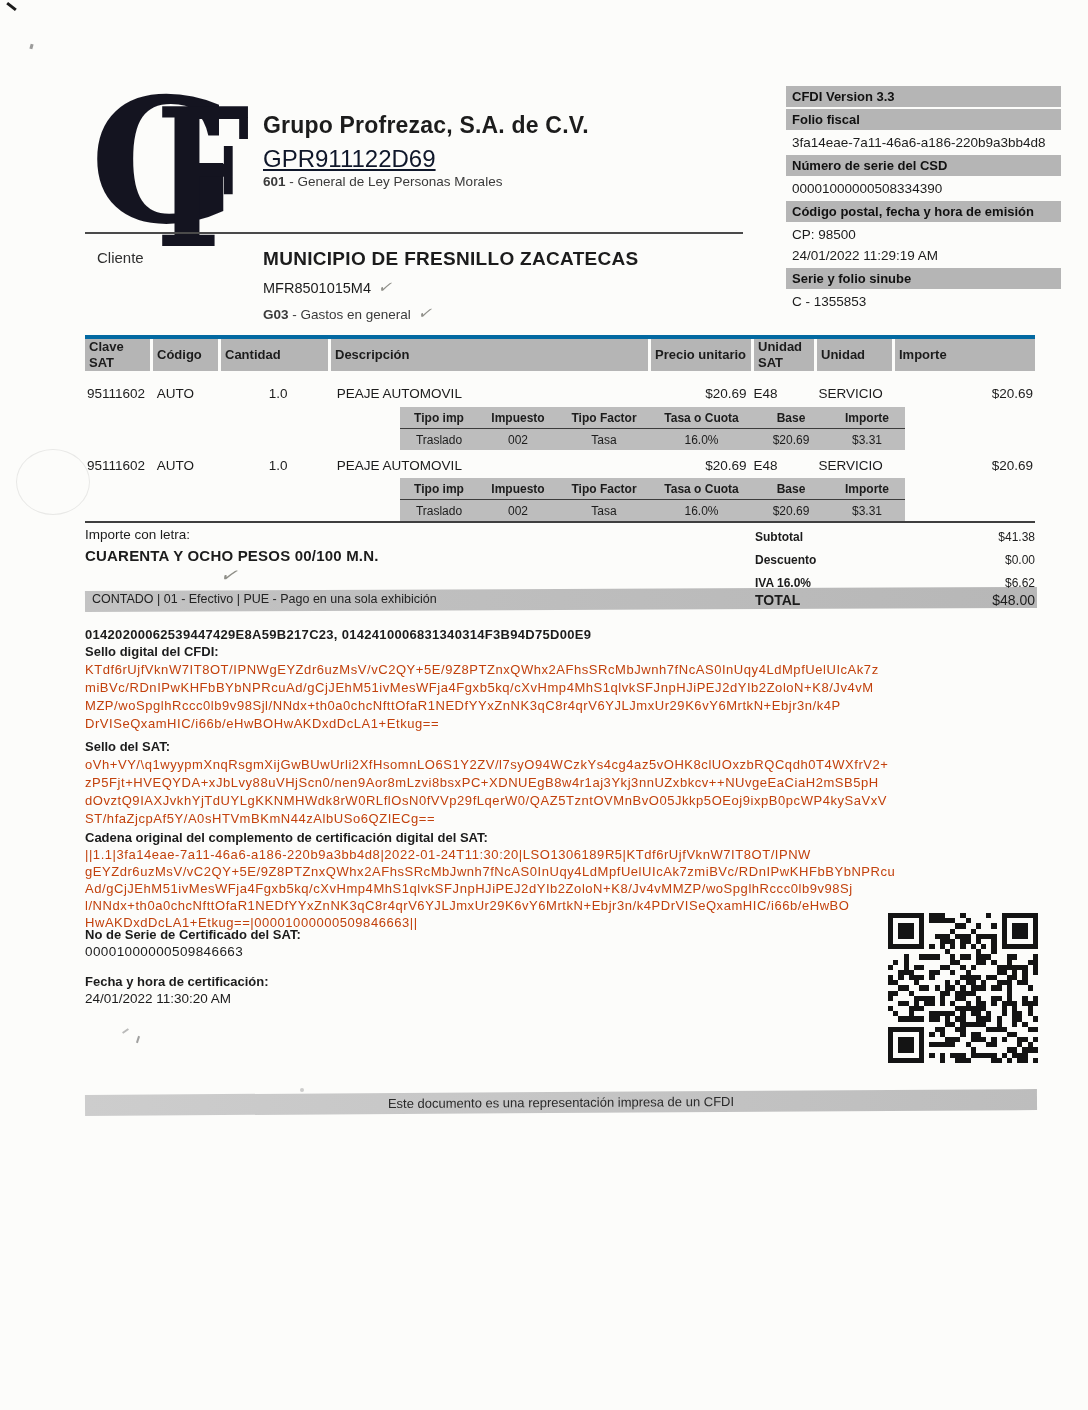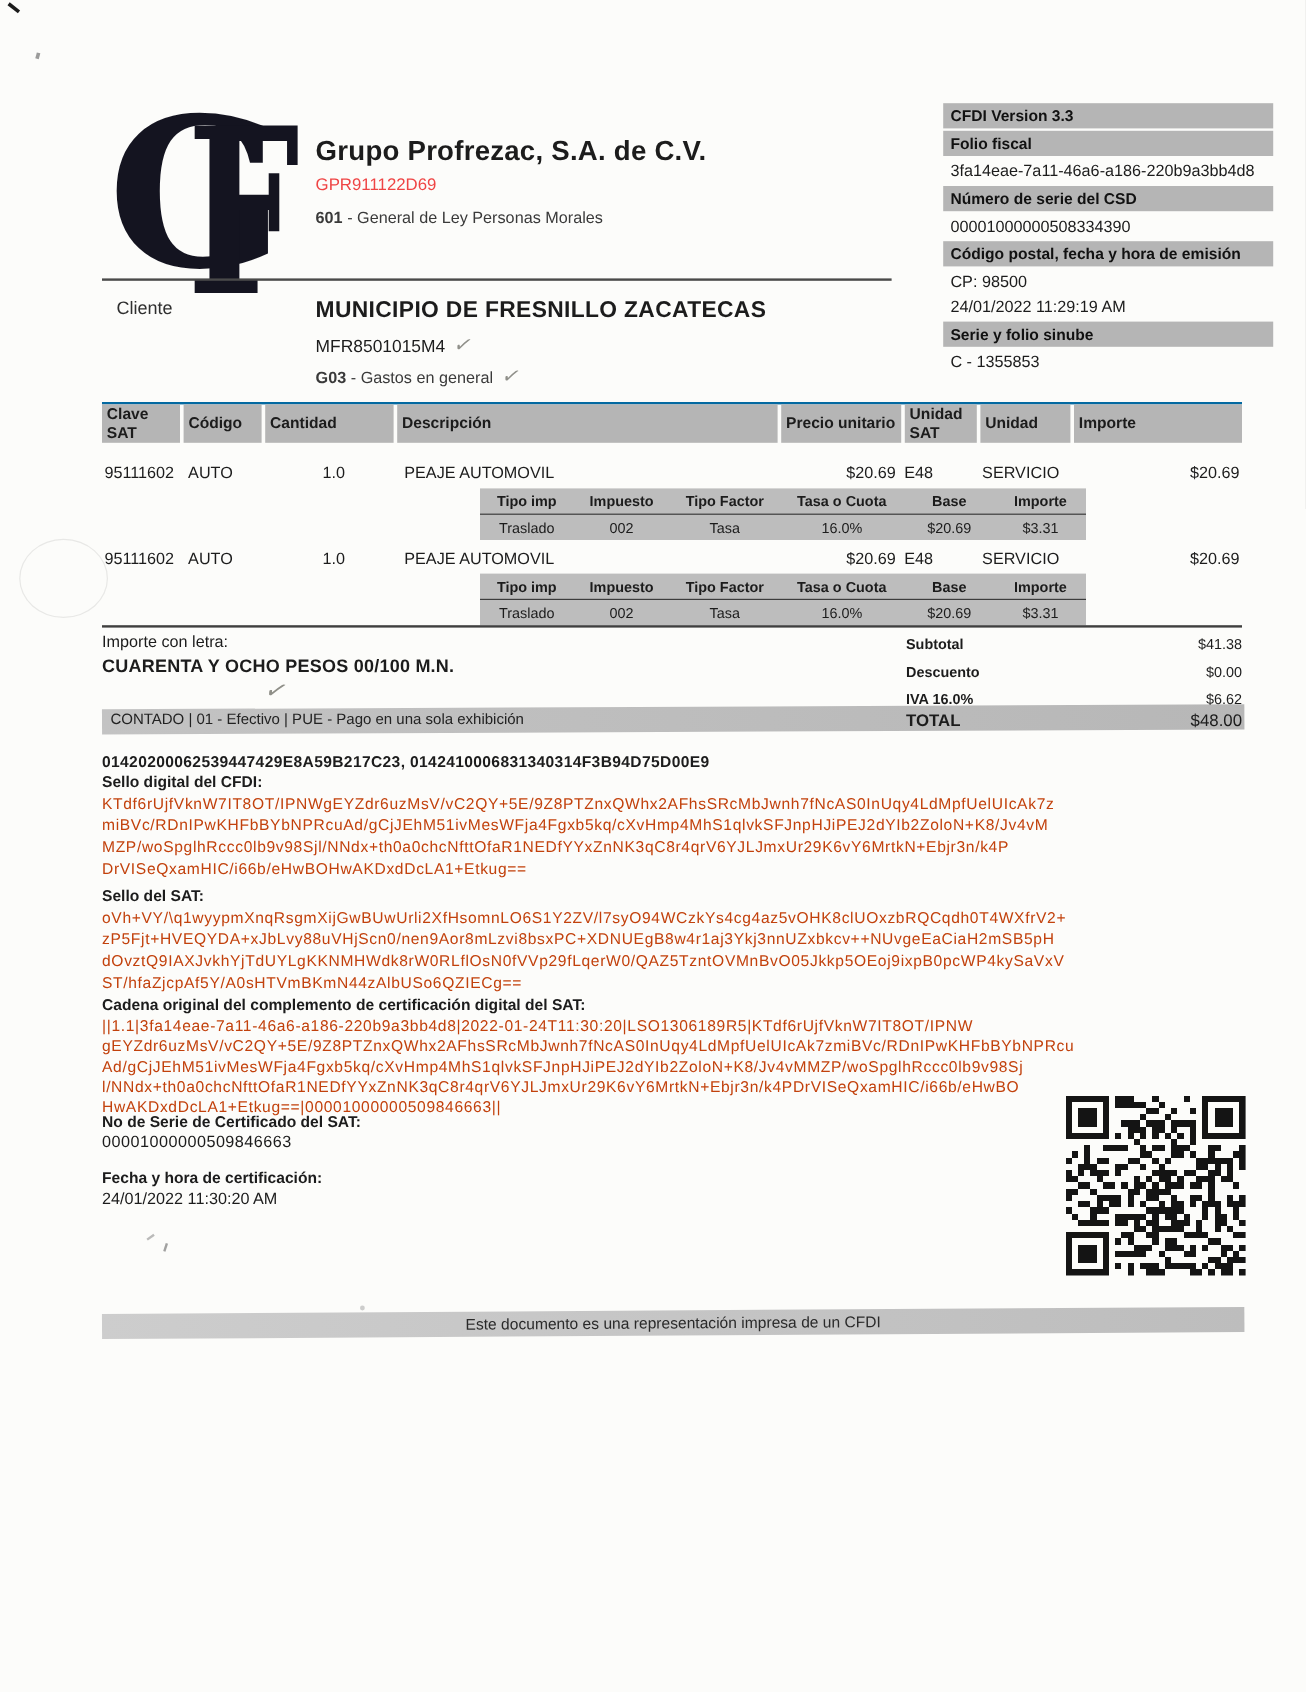--- a/index.html
+++ b/index.html
@@ -9,21 +9,21 @@
     font-family:"Liberation Sans", sans-serif;
   }
   .abs{position:absolute;}
   .bold{font-weight:bold;}
 
   
   .logo{left:90px; top:88px; width:160px; height:155px;}
   .logo .g{position:absolute; left:0; top:-28px; font-family:"DejaVu Serif", serif; font-size:172px; font-weight:bold; color:#141420; letter-spacing:-4px;}
   .logo .f{position:absolute; left:66px; top:-22px; font-family:"DejaVu Serif", serif; font-size:132px; font-weight:bold; color:#141420; transform:scaleY(1.45); transform-origin:top;}
   .company-name{left:263px; top:112px; font-size:23px; font-weight:bold; letter-spacing:0.2px;}
-  .company-rfc{left:263px; top:145px; font-size:14px; color:#ef4444;}
+  .company-rfc{left:263px; top:145px; font-size:24px; color:#0f172a;text-decoration:underline;}
   .company-regimen{left:263px; top:174px; font-size:13.5px; color:#3a3a3a;}
 
   
   .fiscal{left:786px; top:86px; width:275px;}
   .fiscal .row{margin-bottom:2px; padding:2px 6px; font-size:13px; line-height:17px;}
   .fiscal .lab{font-weight:bold; background:#b5b5b5; color:#111;}
   .fiscal .val{background:transparent; font-size:13.5px;}
 
   .header-rule{left:85px; top:232px; width:658px; height:2px; background:#4a4a4a;}
 
@@ -32,21 +32,21 @@
   .client-name{left:263px; top:248px; font-size:19px; font-weight:bold; letter-spacing:0.3px;}
   .client-rfc{left:263px; top:277px; font-size:14.5px;}
   .client-uso{left:263px; top:303px; font-size:13.5px; color:#3a3a3a;}
   .check{color:#90908a; font-size:17px; transform:rotate(6deg) skewX(-12deg); display:inline-block; margin-left:8px;}
 
   
   .cols{display:flex; gap:3px;}
   .c1{width:65px;} .c2{width:65px;} .c3{width:107px; text-align:center;}
   .c4{width:317px;} .c5{width:100px; text-align:right;}
   .c6{width:60px;} .c7{width:75px;} .c8{width:140px; text-align:right;}
-  .thead{left:85px; top:335px; width:950px; border-top:2px solid #0369a1;}
+  .thead{left:85px; top:335px; width:950px; border-top:4px solid #0369a1;}
   .thead .cell{background:#b5b5b5; font-size:13px; font-weight:bold; line-height:1.25; padding:5px 4px; height:32px; box-sizing:border-box; display:flex; align-items:center;}
   .thead .c3 .in,.thead .c5 .in{display:block; width:100%;}
   .thead .c5 .in{text-align:left;}
   .item-row{left:85px; top:0; width:950px; font-size:13.5px;}
   .item-row .cell{padding:2px 2px;}
 
   .subtable{width:505px; background:#bdbdbd; font-size:12px;}
   .subtable .srow{display:flex; height:21px; align-items:center;}
   .subtable .srow.h{font-weight:bold; border-bottom:1.5px solid #3c3c3c;}
   .sc1{width:78px; text-align:center;} .sc2{width:80px; text-align:center;}

